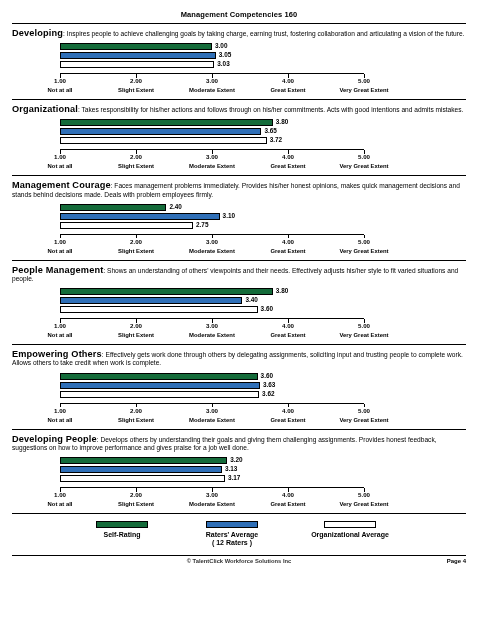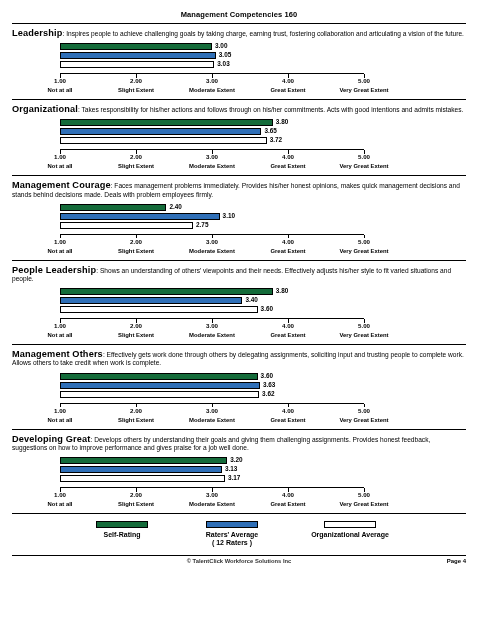--- a/index.html
+++ b/index.html
@@ -153,21 +153,21 @@
 </head>
 <body>
 
 <div class="page">
 
   <div class="report-title">Management Competencies 160</div>
   <div class="rule"></div>
 
   <div id="comp-container">
       <div class="comp">
-        <p class="comp-text"><span class="comp-name">Leadership</span><span class="comp-desc">: Inspires people to achieve challenging goals by taking charge, earning trust, fostering collaboration and articulating a vision of the future.</span></p>
+        <p class="comp-text"><span class="comp-name">Developing</span><span class="comp-desc">: Inspires people to achieve challenging goals by taking charge, earning trust, fostering collaboration and articulating a vision of the future.</span></p>
         <div class="chart">
           <div class="bars">
             <div class="barrow">
               <div class="bar self" style="left: 12px; width: 152px;"></div>
               <div class="barval" style="left: 167px;">3.00</div>
             </div>
             <div class="barrow">
               <div class="bar raters" style="left: 12px; width: 155.8px;"></div>
               <div class="barval" style="left: 170.8px;">3.05</div>
             </div>
@@ -276,21 +276,21 @@
             <div class="anchlab" style="left: 12px;">Not at all</div>
             <div class="anchlab" style="left: 88px;">Slight Extent</div>
             <div class="anchlab" style="left: 164px;">Moderate Extent</div>
             <div class="anchlab" style="left: 240px;">Great Extent</div>
             <div class="anchlab" style="left: 316px;">Very Great Extent</div>
           </div>
         </div>
         <div class="rule" style="margin: 2px 0px 0px;"></div>
       </div>
       <div class="comp">
-        <p class="comp-text"><span class="comp-name">People Leadership</span><span class="comp-desc">: Shows an understanding of others' viewpoints and their needs. Effectively adjusts his/her style to fit varied situations and people.</span></p>
+        <p class="comp-text"><span class="comp-name">People Management</span><span class="comp-desc">: Shows an understanding of others' viewpoints and their needs. Effectively adjusts his/her style to fit varied situations and people.</span></p>
         <div class="chart">
           <div class="bars">
             <div class="barrow">
               <div class="bar self" style="left: 12px; width: 212.8px;"></div>
               <div class="barval" style="left: 227.8px;">3.80</div>
             </div>
             <div class="barrow">
               <div class="bar raters" style="left: 12px; width: 182.4px;"></div>
               <div class="barval" style="left: 197.4px;">3.40</div>
             </div>
@@ -317,21 +317,21 @@
             <div class="anchlab" style="left: 12px;">Not at all</div>
             <div class="anchlab" style="left: 88px;">Slight Extent</div>
             <div class="anchlab" style="left: 164px;">Moderate Extent</div>
             <div class="anchlab" style="left: 240px;">Great Extent</div>
             <div class="anchlab" style="left: 316px;">Very Great Extent</div>
           </div>
         </div>
         <div class="rule" style="margin: 2px 0px 0px;"></div>
       </div>
       <div class="comp">
-        <p class="comp-text"><span class="comp-name">Management Others</span><span class="comp-desc">: Effectively gets work done through others by delegating assignments, soliciting input and trusting people to complete work. Allows others to take credit when work is complete.</span></p>
+        <p class="comp-text"><span class="comp-name">Empowering Others</span><span class="comp-desc">: Effectively gets work done through others by delegating assignments, soliciting input and trusting people to complete work. Allows others to take credit when work is complete.</span></p>
         <div class="chart">
           <div class="bars">
             <div class="barrow">
               <div class="bar self" style="left: 12px; width: 197.6px;"></div>
               <div class="barval" style="left: 212.6px;">3.60</div>
             </div>
             <div class="barrow">
               <div class="bar raters" style="left: 12px; width: 199.88px;"></div>
               <div class="barval" style="left: 214.88px;">3.63</div>
             </div>
@@ -358,21 +358,21 @@
             <div class="anchlab" style="left: 12px;">Not at all</div>
             <div class="anchlab" style="left: 88px;">Slight Extent</div>
             <div class="anchlab" style="left: 164px;">Moderate Extent</div>
             <div class="anchlab" style="left: 240px;">Great Extent</div>
             <div class="anchlab" style="left: 316px;">Very Great Extent</div>
           </div>
         </div>
         <div class="rule" style="margin: 2px 0px 0px;"></div>
       </div>
       <div class="comp">
-        <p class="comp-text"><span class="comp-name">Developing Great</span><span class="comp-desc">: Develops others by understanding their goals and giving them challenging assignments. Provides honest feedback, suggestions on how to improve performance and gives praise for a job well done.</span></p>
+        <p class="comp-text"><span class="comp-name">Developing People</span><span class="comp-desc">: Develops others by understanding their goals and giving them challenging assignments. Provides honest feedback, suggestions on how to improve performance and gives praise for a job well done.</span></p>
         <div class="chart">
           <div class="bars">
             <div class="barrow">
               <div class="bar self" style="left: 12px; width: 167.2px;"></div>
               <div class="barval" style="left: 182.2px;">3.20</div>
             </div>
             <div class="barrow">
               <div class="bar raters" style="left: 12px; width: 161.88px;"></div>
               <div class="barval" style="left: 176.88px;">3.13</div>
             </div>

